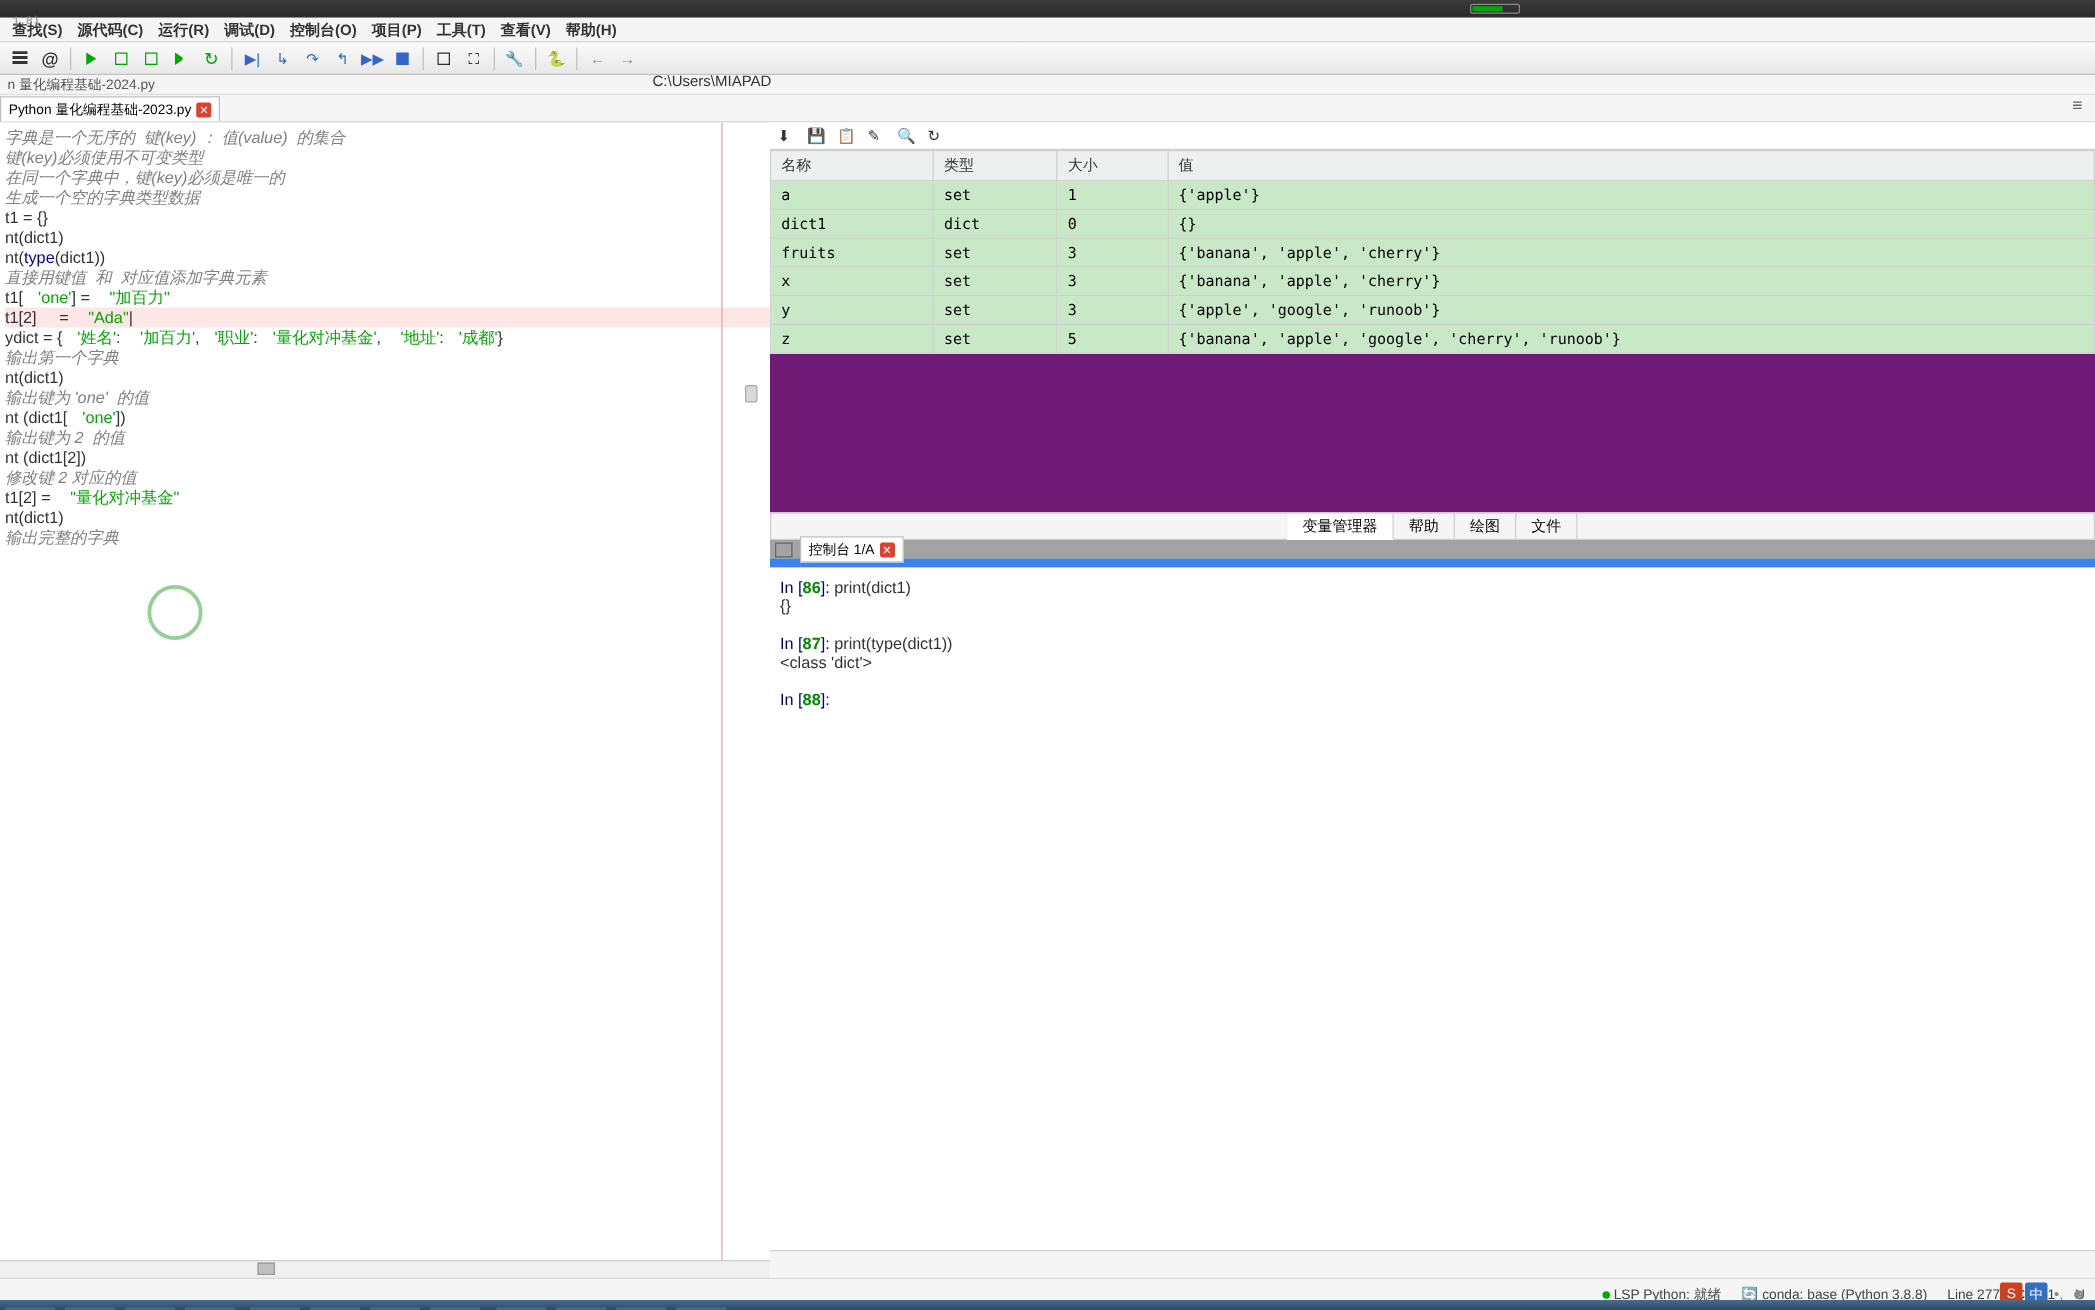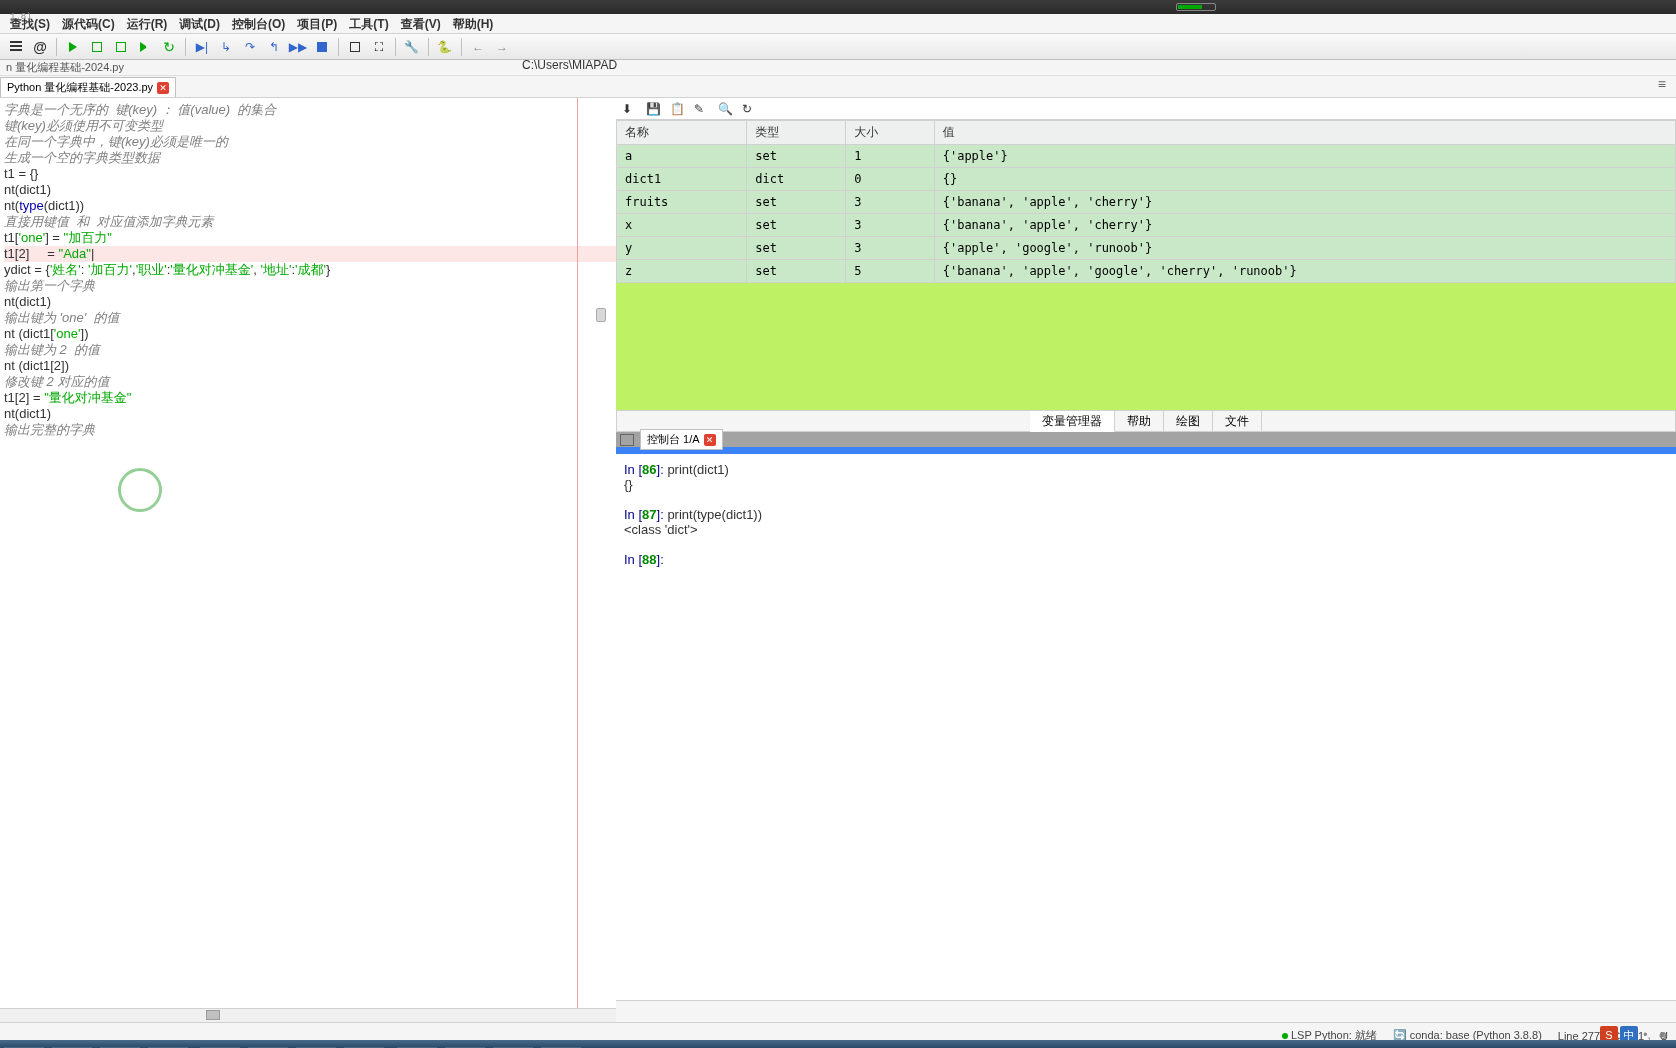--- a/index.html
+++ b/index.html
@@ -33,40 +33,40 @@
 
 .main { display: flex; height: calc(100% - 14px - 20px - 26px - 16px - 22px - 26px); }
 .left { width: 616px; position: relative; display: flex; flex-direction: column; }
 .right { flex: 1; display: flex; flex-direction: column; background: #f8f8f8; }
 
 
 .editor { flex: 1; background: #fff; position: relative; overflow: hidden; font-family: Consolas, monospace; font-size: 13px; line-height: 16px; padding: 4px 0 0 4px; }
 .editor .line { white-space: pre; color: #333; }
 .editor .comment { color: #808080; font-style: italic; }
 .editor .fn { color: #0000aa; }
-.editor .str { color: #00aa00; }
+.editor .str { color: #00aa00; margin-left: 12px; }
 .editor .highlight-line { background: #fce6e6; }
 .cursor-mark { position: absolute; width: 44px; height: 44px; border: 3px solid #4caf50; border-radius: 50%; pointer-events: none; left: 118px; top: 370px; opacity: 0.6; }
 .editor-scroll { height: 14px; background: #f0f0f0; border-top: 1px solid #d0d0d0; position: relative; }
 .editor-scroll .thumb { position: absolute; left: 206px; top: 1px; height: 10px; width: 14px; background: #c0c0c0; border: 1px solid #999; }
 .right-margin-mark { position:absolute; right:38px; top:0; bottom:0; width:1px; background:#f0a0a0; }
 .slider-left { position:absolute; right:10px; top:-26px; height:calc(100% + 28px); width:10px; }
 .slider-left .knob { position:absolute; top:236px; width:10px; height:14px; background:#d8d8d8; border:1px solid #aaa; border-radius:2px; }
 
 
 .var-tools { height: 22px; background: #fff; border-bottom: 1px solid #d0d0d0; display: flex; align-items: center; padding: 0 6px; gap: 10px; }
 .var-tools .ico { width: 14px; height: 14px; cursor: pointer; color: #333; font-size: 12px; }
 
 
 .var-table { background: #fff; }
 .var-table table { border-collapse: collapse; width: 100%; font-size: 12px; }
 .var-table th { background: #eef0f0; border: 1px solid #d0d0d0; padding: 3px 8px; text-align: left; font-weight: normal; color: #333; }
 .var-table td { border: 1px solid #d0d0d0; padding: 4px 8px; font-family: Consolas, monospace; }
 .var-table tr.data td { background: #c8e8c8; }
-.var-area { height: 290px; background: #bef264; overflow: auto; }
+.var-area { height: 290px; background: #701a75; overflow: auto; }
 
 
 .right-tabs { height: 22px; background: #f5f5f5; border: 1px solid #d0d0d0; display: flex; justify-content: center; font-size: 12px; }
 .right-tabs .tab { padding: 2px 12px; border-right: 1px solid #d0d0d0; cursor: pointer; }
 .right-tabs .tab.active { background: #fff; border-bottom: 1px solid #fff; margin-bottom: -1px; }
 
 
 .console-tabs { height: 22px; background: #a3a3a3; border-bottom: 7px solid #3b82f6; display: flex; align-items: center; padding-left: 4px; font-size: 11px; }
 .console-tabs .sq { width: 14px; height: 12px; border: 1px solid #666; margin-right: 6px; }
 .console-tabs .tab { background: #fff; border: 1px solid #c0c0c0; padding: 2px 6px; display: flex; align-items: center; }

